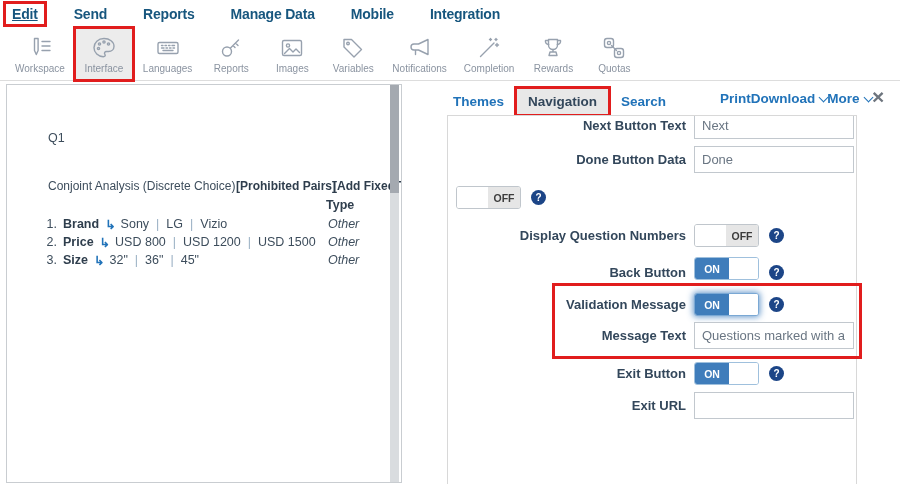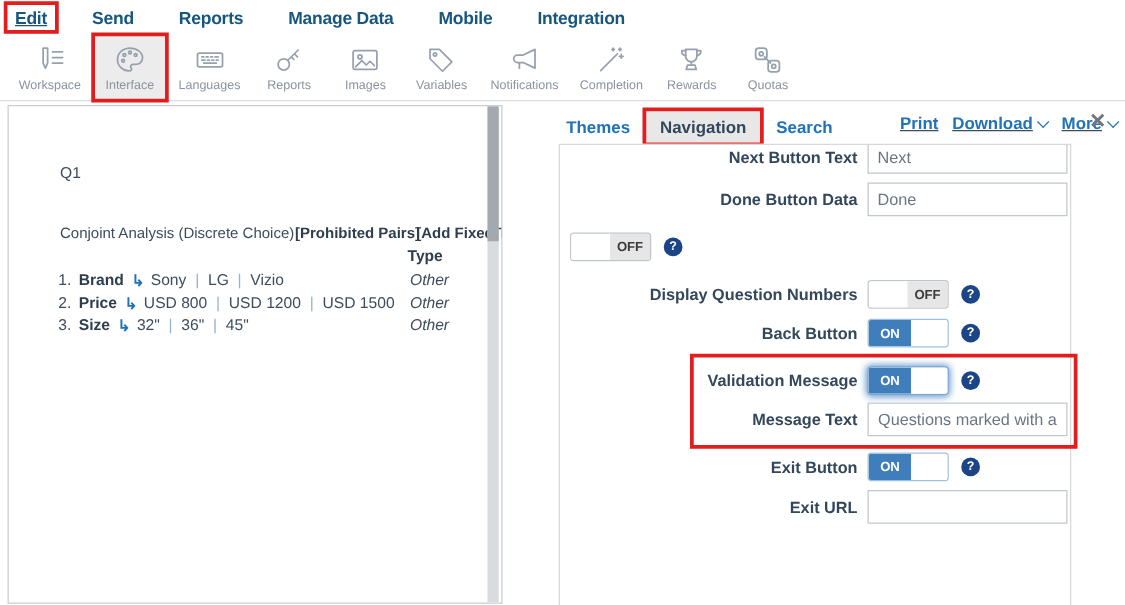--- a/index.html
+++ b/index.html
@@ -39,21 +39,21 @@
   .psep{color:#9ab0c4;margin:0 7px;}
   .ptype{position:absolute;left:287px;font-style:italic;color:#3d4d5c;}
   .lscroll{position:absolute;right:2px;top:0;width:9px;height:100%;background:#d9dcdf;}
   .lscroll .thumb{position:absolute;left:0;top:0;width:9px;height:108px;background:#a4a9b0;}
 
   
   .tabs{position:absolute;left:453px;top:88px;display:flex;align-items:center;gap:13px;height:27px;}
   .tab-link{font-size:13.5px;font-weight:700;color:#2173b9;cursor:pointer;white-space:nowrap;}
   .tab-active{font-size:13.5px;font-weight:700;color:#33475b;background:#e8e8e8;
               padding:5px 11px;cursor:pointer;white-space:nowrap;outline:3px solid #e11d1d;outline-offset:0;}
-  .hdr-actions{position:absolute;left:720px;top:91px;display:flex;align-items:center;gap:11px;text-decoration:underline;}
+  .hdr-actions{position:absolute;left:720px;top:91px;display:flex;align-items:center;}
   .hdr-link{font-size:13.5px;font-weight:700;color:#2173b9;cursor:pointer;white-space:nowrap;}
   .chev{display:inline-block;width:6px;height:6px;border-right:1.6px solid #2173b9;
         border-bottom:1.6px solid #2173b9;transform:rotate(45deg);margin-left:5px;vertical-align:2px;}
   .close-x{position:absolute;left:872px;top:85px;font-size:21px;font-weight:900;color:#6e757e;cursor:pointer;}
 
   
   .form-box{position:absolute;left:447px;top:115px;width:410px;height:465px;background:#fff;
             border:1px solid #d8d8d8;box-sizing:border-box;overflow:hidden;}
   .frow{position:absolute;left:8px;right:4px;height:27px;display:flex;align-items:center;}
   .flabel{flex:0 0 230px;text-align:right;margin-right:8px;font-size:13px;font-weight:700;color:#33475b;white-space:nowrap;}
@@ -275,21 +275,21 @@
 
     <div class="frow" style="top:106px;">
       <label class="flabel">Display Question Numbers</label>
       <span class="toggle off">
         <span class="seg blank"></span>
         <span class="seg state">OFF</span>
       </span>
       <span class="help">?</span>
     </div>
 
-    <div class="frow" style="top:137px;">
+    <div class="frow" style="top:137px;align-items:flex-end;">
       <label class="flabel">Back Button</label>
       <span class="toggle on">
         <span class="seg state">ON</span>
         <span class="seg blank"></span>
       </span>
       <span class="help">?</span>
     </div>
 
     <div class="frow" style="top:175px;">
       <label class="flabel">Validation Message</label>

